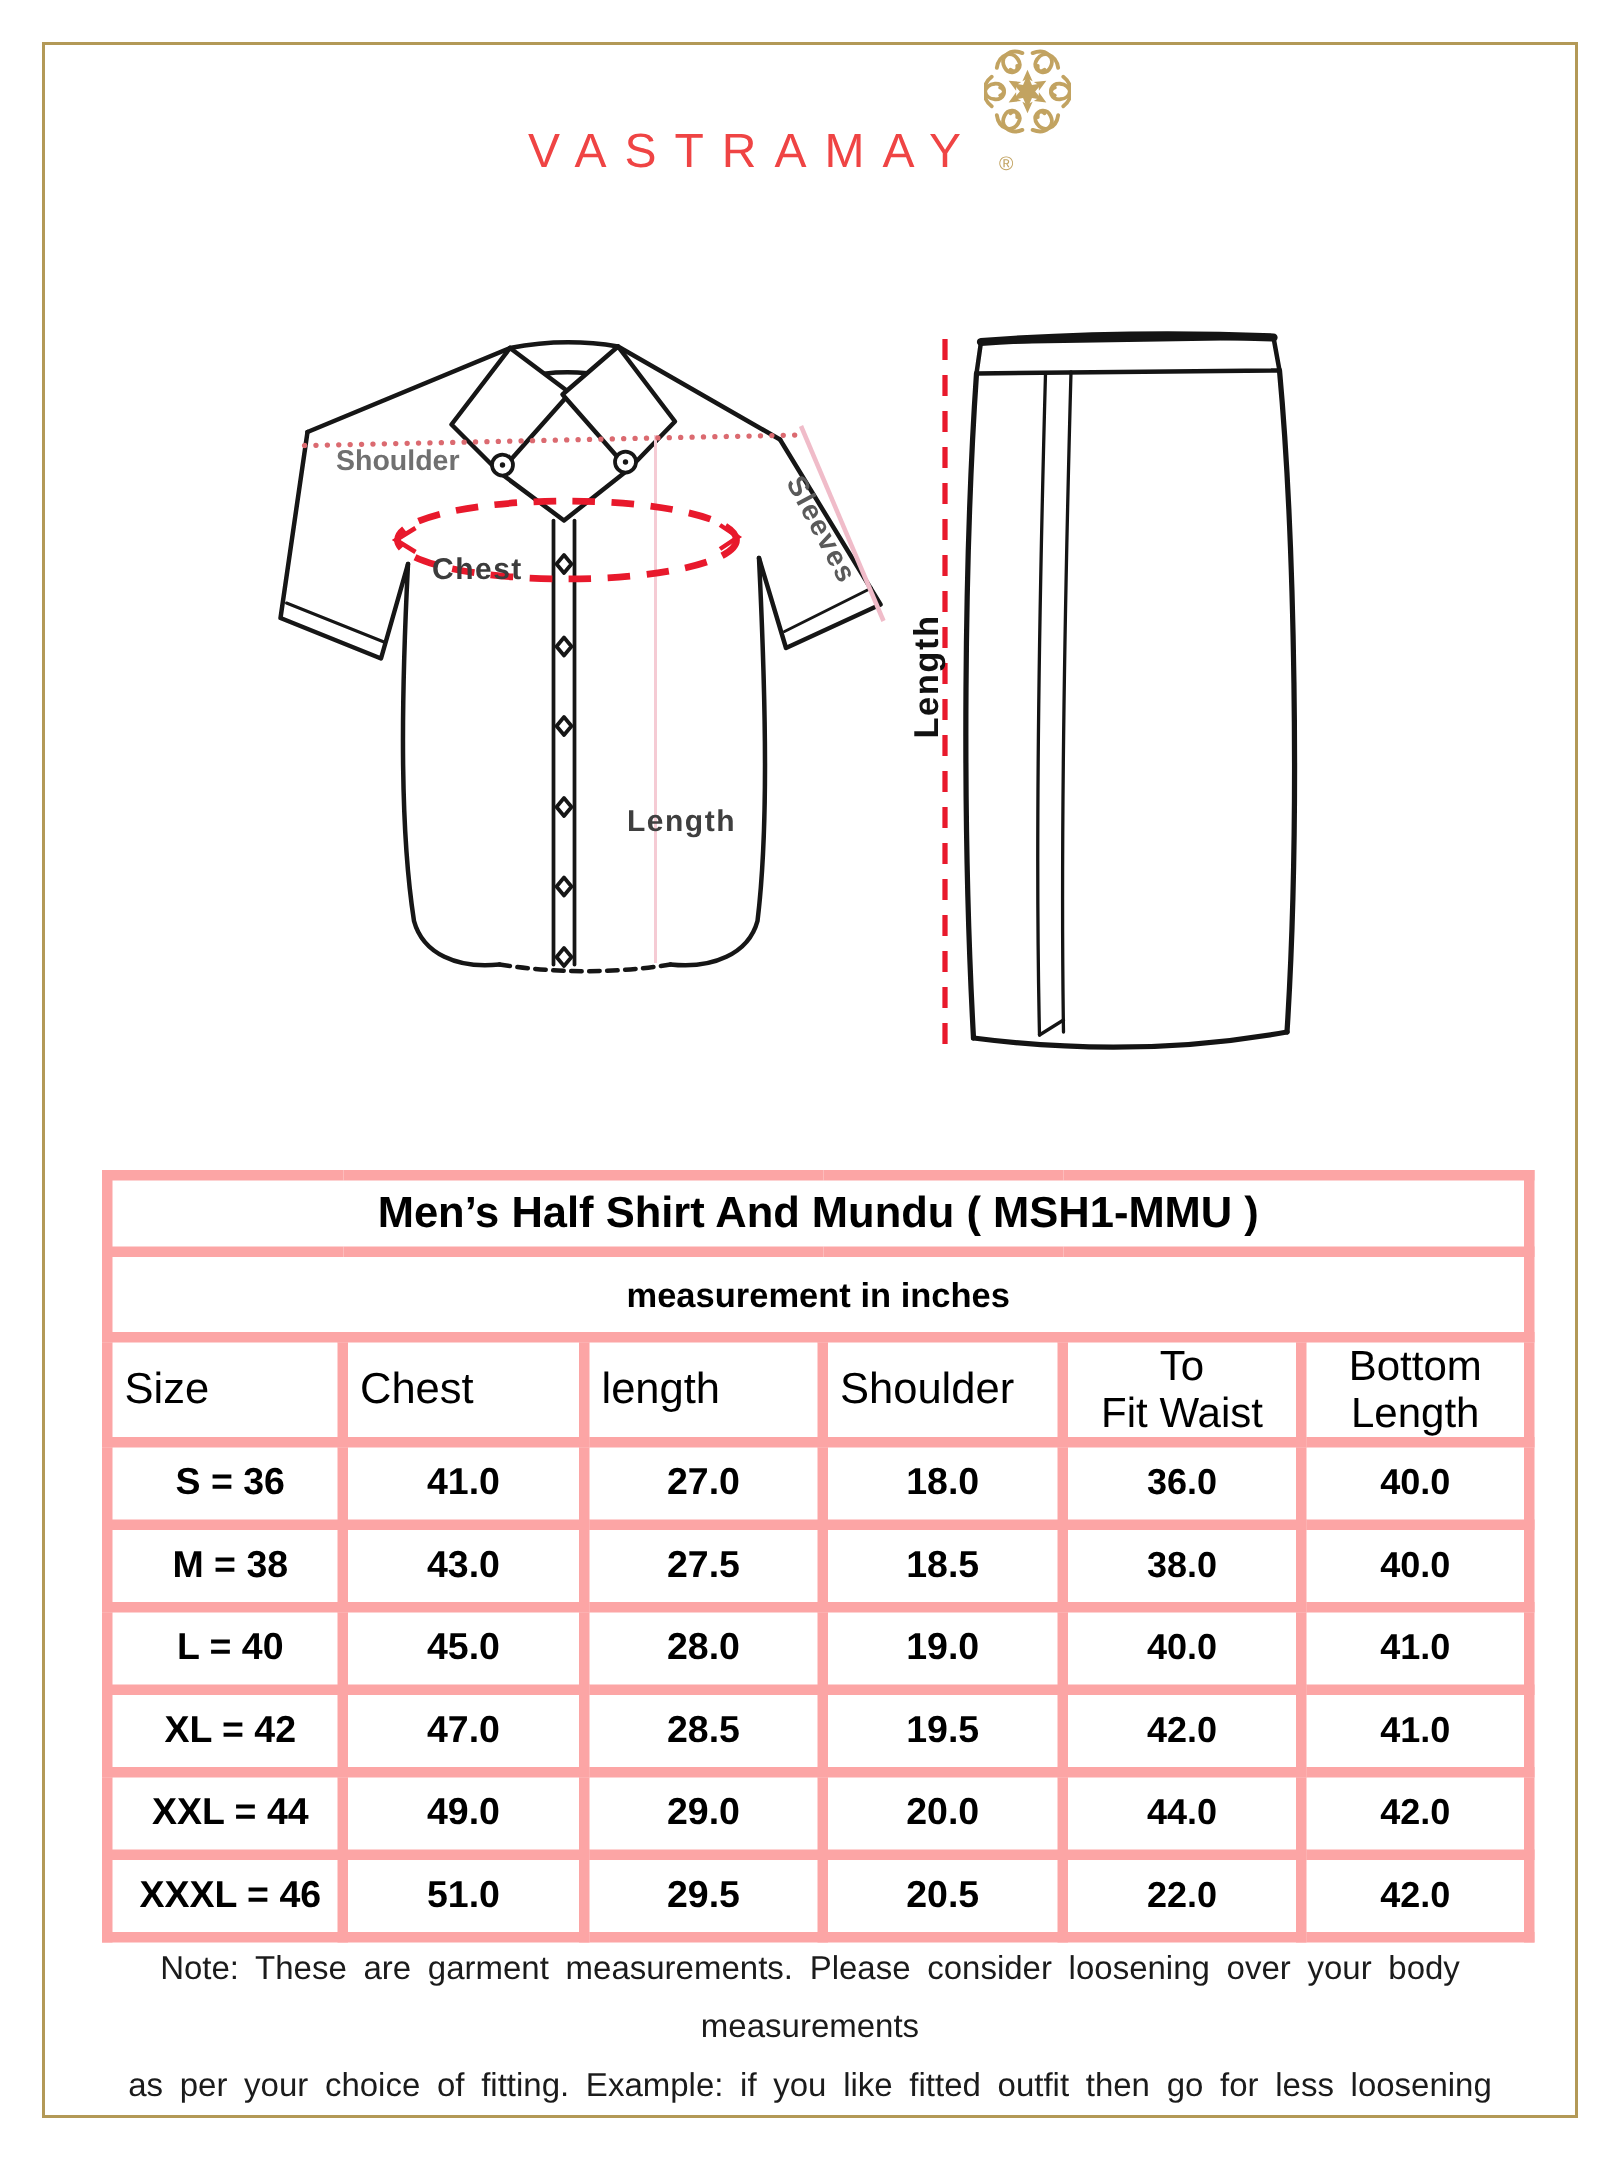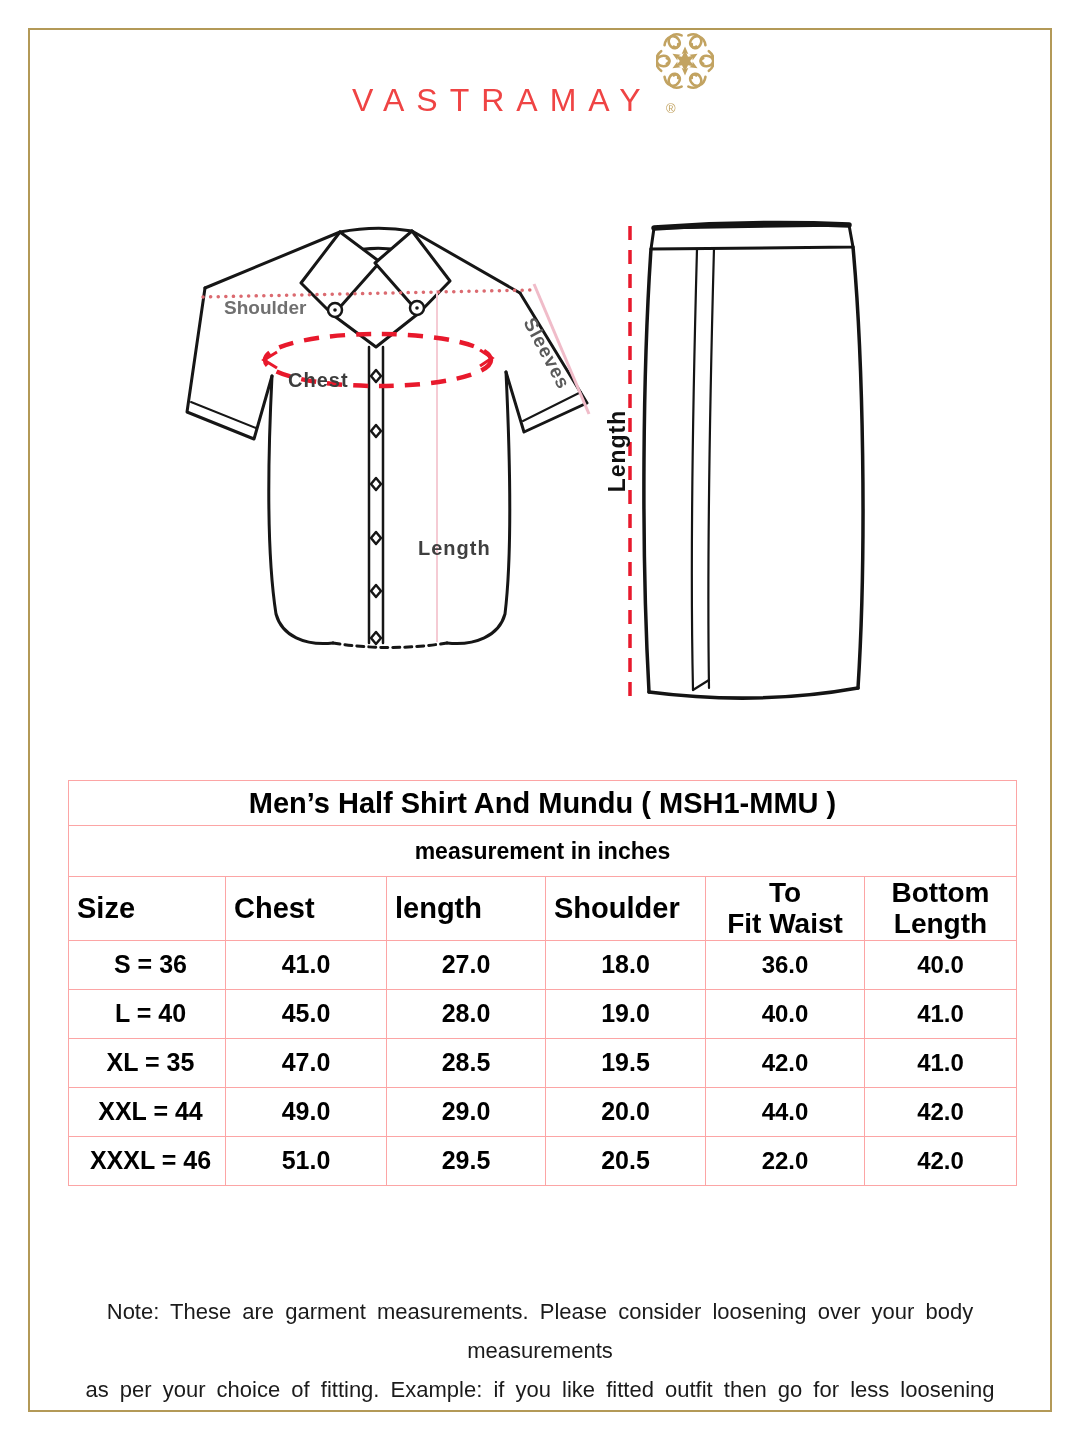--- a/index.html
+++ b/index.html
@@ -37,26 +37,26 @@
   .lbl-mundu-length{
     left:562px;top:438px;width:110px;height:26px;text-align:center;
     font-size:23px;color:#111;transform:rotate(-90deg);letter-spacing:1px;
   }
   
   .size-table{
     position:absolute;left:68px;top:780px;width:948px;
     border-collapse:collapse;table-layout:fixed;color:#000;
   }
   .size-table td{
-    border:1px solid #fca5a5;text-align:center;vertical-align:middle;
+    border:7px solid #fca5a5;text-align:center;vertical-align:middle;
     padding:0;overflow:hidden;
   }
   .t-title td{height:44px;font-size:29px;font-weight:bold;}
   .t-unit td{height:50px;font-size:23px;font-weight:bold;text-align:center;}
-  .t-head td{height:52px;font-size:29px;font-weight:bold;text-align:left;padding-left:8px;}
+  .t-head td{height:52px;font-size:29px;font-weight:normal;text-align:left;padding-left:8px;}
   .t-head td.c-two{
     font-size:28px;text-align:center;padding-left:0;line-height:1.12;
   }
   .t-data td{height:48px;font-size:25px;font-weight:bold;}
   .t-data td.c-size{text-align:center;padding-left:7px;}
   .t-data td.c-alt{font-size:24px;}
   
   .note{
     position:absolute;left:40px;right:40px;top:1292px;
     font-size:22px;line-height:39px;color:#1b1b1b;
@@ -195,29 +195,37 @@
   </tr>
   <tr class="t-data">
     <td class="c-size">S = 36</td>
     <td>41.0</td>
     <td>27.0</td>
     <td>18.0</td>
     <td class="c-alt">36.0</td>
     <td class="c-alt">40.0</td>
   </tr>
   <tr class="t-data">
+    <td class="c-size">M = 38</td>
+    <td>43.0</td>
+    <td>27.5</td>
+    <td>18.5</td>
+    <td class="c-alt">38.0</td>
+    <td class="c-alt">40.0</td>
+  </tr>
+  <tr class="t-data">
     <td class="c-size">L = 40</td>
     <td>45.0</td>
     <td>28.0</td>
     <td>19.0</td>
     <td class="c-alt">40.0</td>
     <td class="c-alt">41.0</td>
   </tr>
   <tr class="t-data">
-    <td class="c-size">XL = 35</td>
+    <td class="c-size">XL = 42</td>
     <td>47.0</td>
     <td>28.5</td>
     <td>19.5</td>
     <td class="c-alt">42.0</td>
     <td class="c-alt">41.0</td>
   </tr>
   <tr class="t-data">
     <td class="c-size">XXL = 44</td>
     <td>49.0</td>
     <td>29.0</td>

